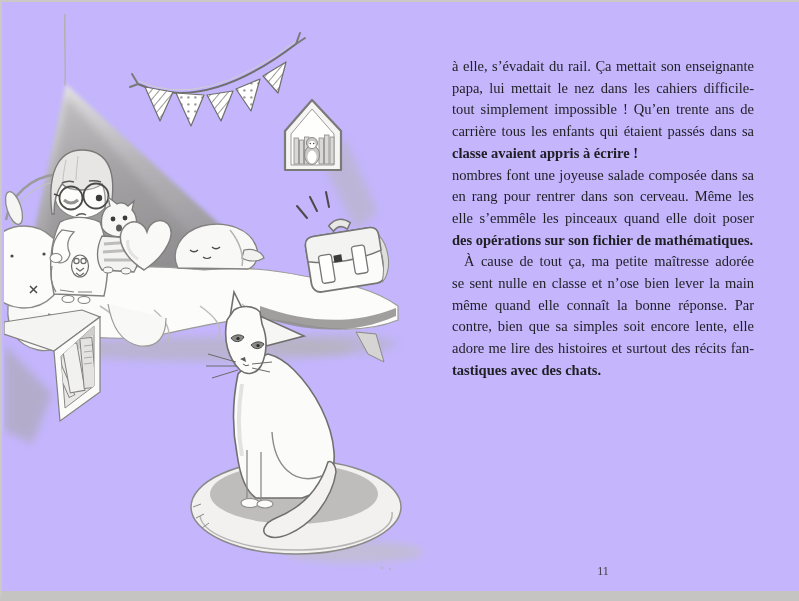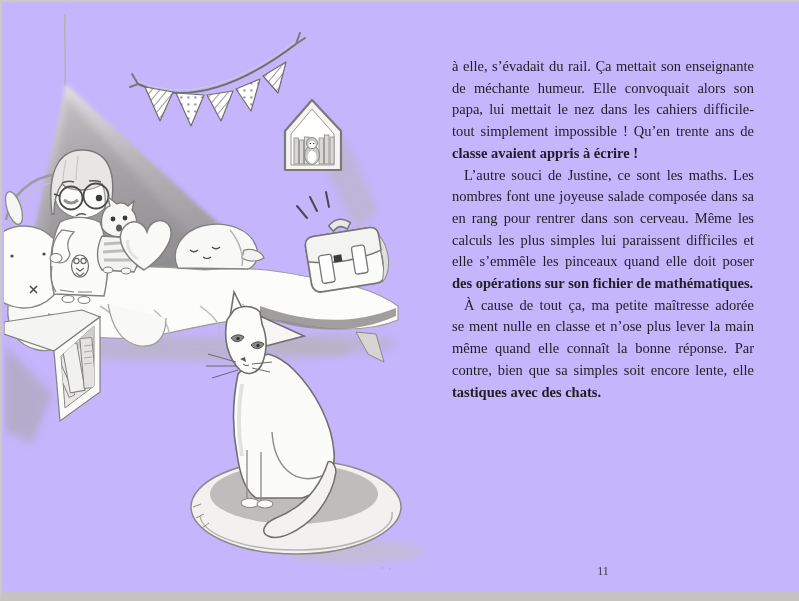--- a/index.html
+++ b/index.html
@@ -234,35 +234,34 @@
       </g>
     </g>
 
     <circle cx="378" cy="564" r="1" fill="#b5b4b2"></circle>
       <circle cx="386" cy="565" r="1" fill="#b5b4b2"></circle>
   </svg>
 
   <div class="text-col">
       <div class="para">
         <div class="line">à elle, s’évadait du rail. Ça mettait son enseignante</div>
-        <div class="line">de méchante humeur. Elle convoquait alors son</div>
         <div class="line">papa, lui mettait le nez dans les cahiers difficile-</div>
         <div class="line">tout simplement impossible ! Qu’en trente ans de</div>
+        <div class="line">carrière tous les enfants qui étaient passés dans sa</div>
         <div class="line last">classe avaient appris à écrire !</div>
       </div>
       <div class="para">
-        <div class="line indent">L’autre souci de Justine, ce sont les maths. Les</div>
         <div class="line">nombres font une joyeuse salade composée dans sa</div>
         <div class="line">en rang pour rentrer dans son cerveau. Même les</div>
-        <div class="line">calculs les plus simples lui paraissent difficiles et</div>
         <div class="line">elle s’emmêle les pinceaux quand elle doit poser</div>
         <div class="line last">des opérations sur son fichier de mathématiques.</div>
       </div>
       <div class="para">
         <div class="line indent">À cause de tout ça, ma petite maîtresse adorée</div>
-        <div class="line">se ment nulle en classe et n’ose plus lever la main</div>
+        <div class="line">se sent nulle en classe et n’ose bien lever la main</div>
         <div class="line">même quand elle connaît la bonne réponse. Par</div>
         <div class="line">contre, bien que sa simples soit encore lente, elle</div>
+        <div class="line">adore me lire des histoires et surtout des récits fan-</div>
         <div class="line last">tastiques avec des chats.</div>
       </div>
     </div>
   <div class="folio">11</div>
 </div>
 
 </body></html>

